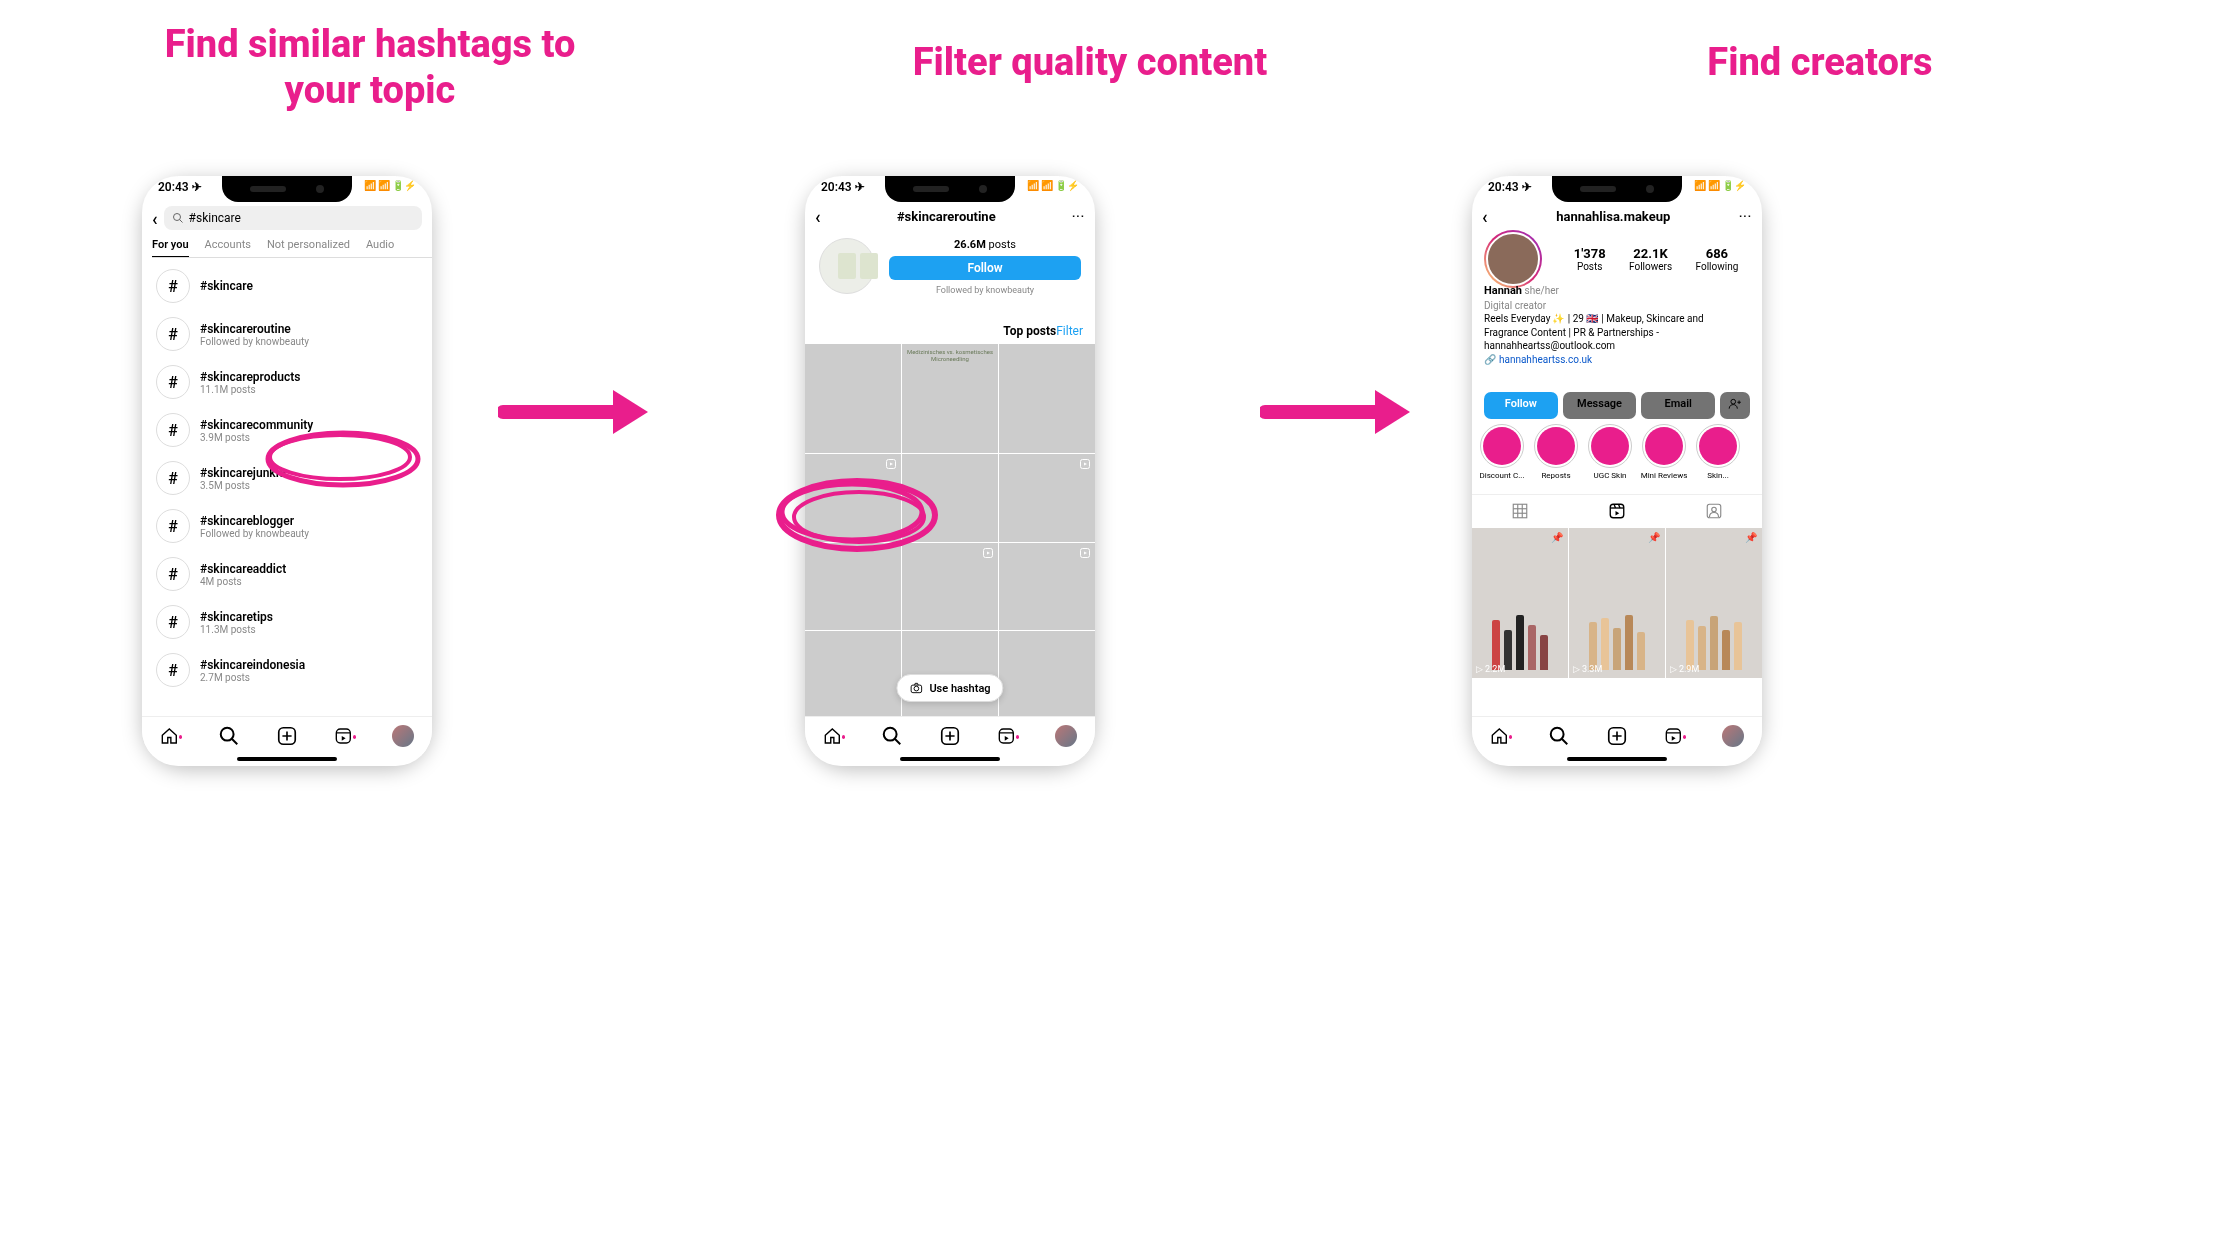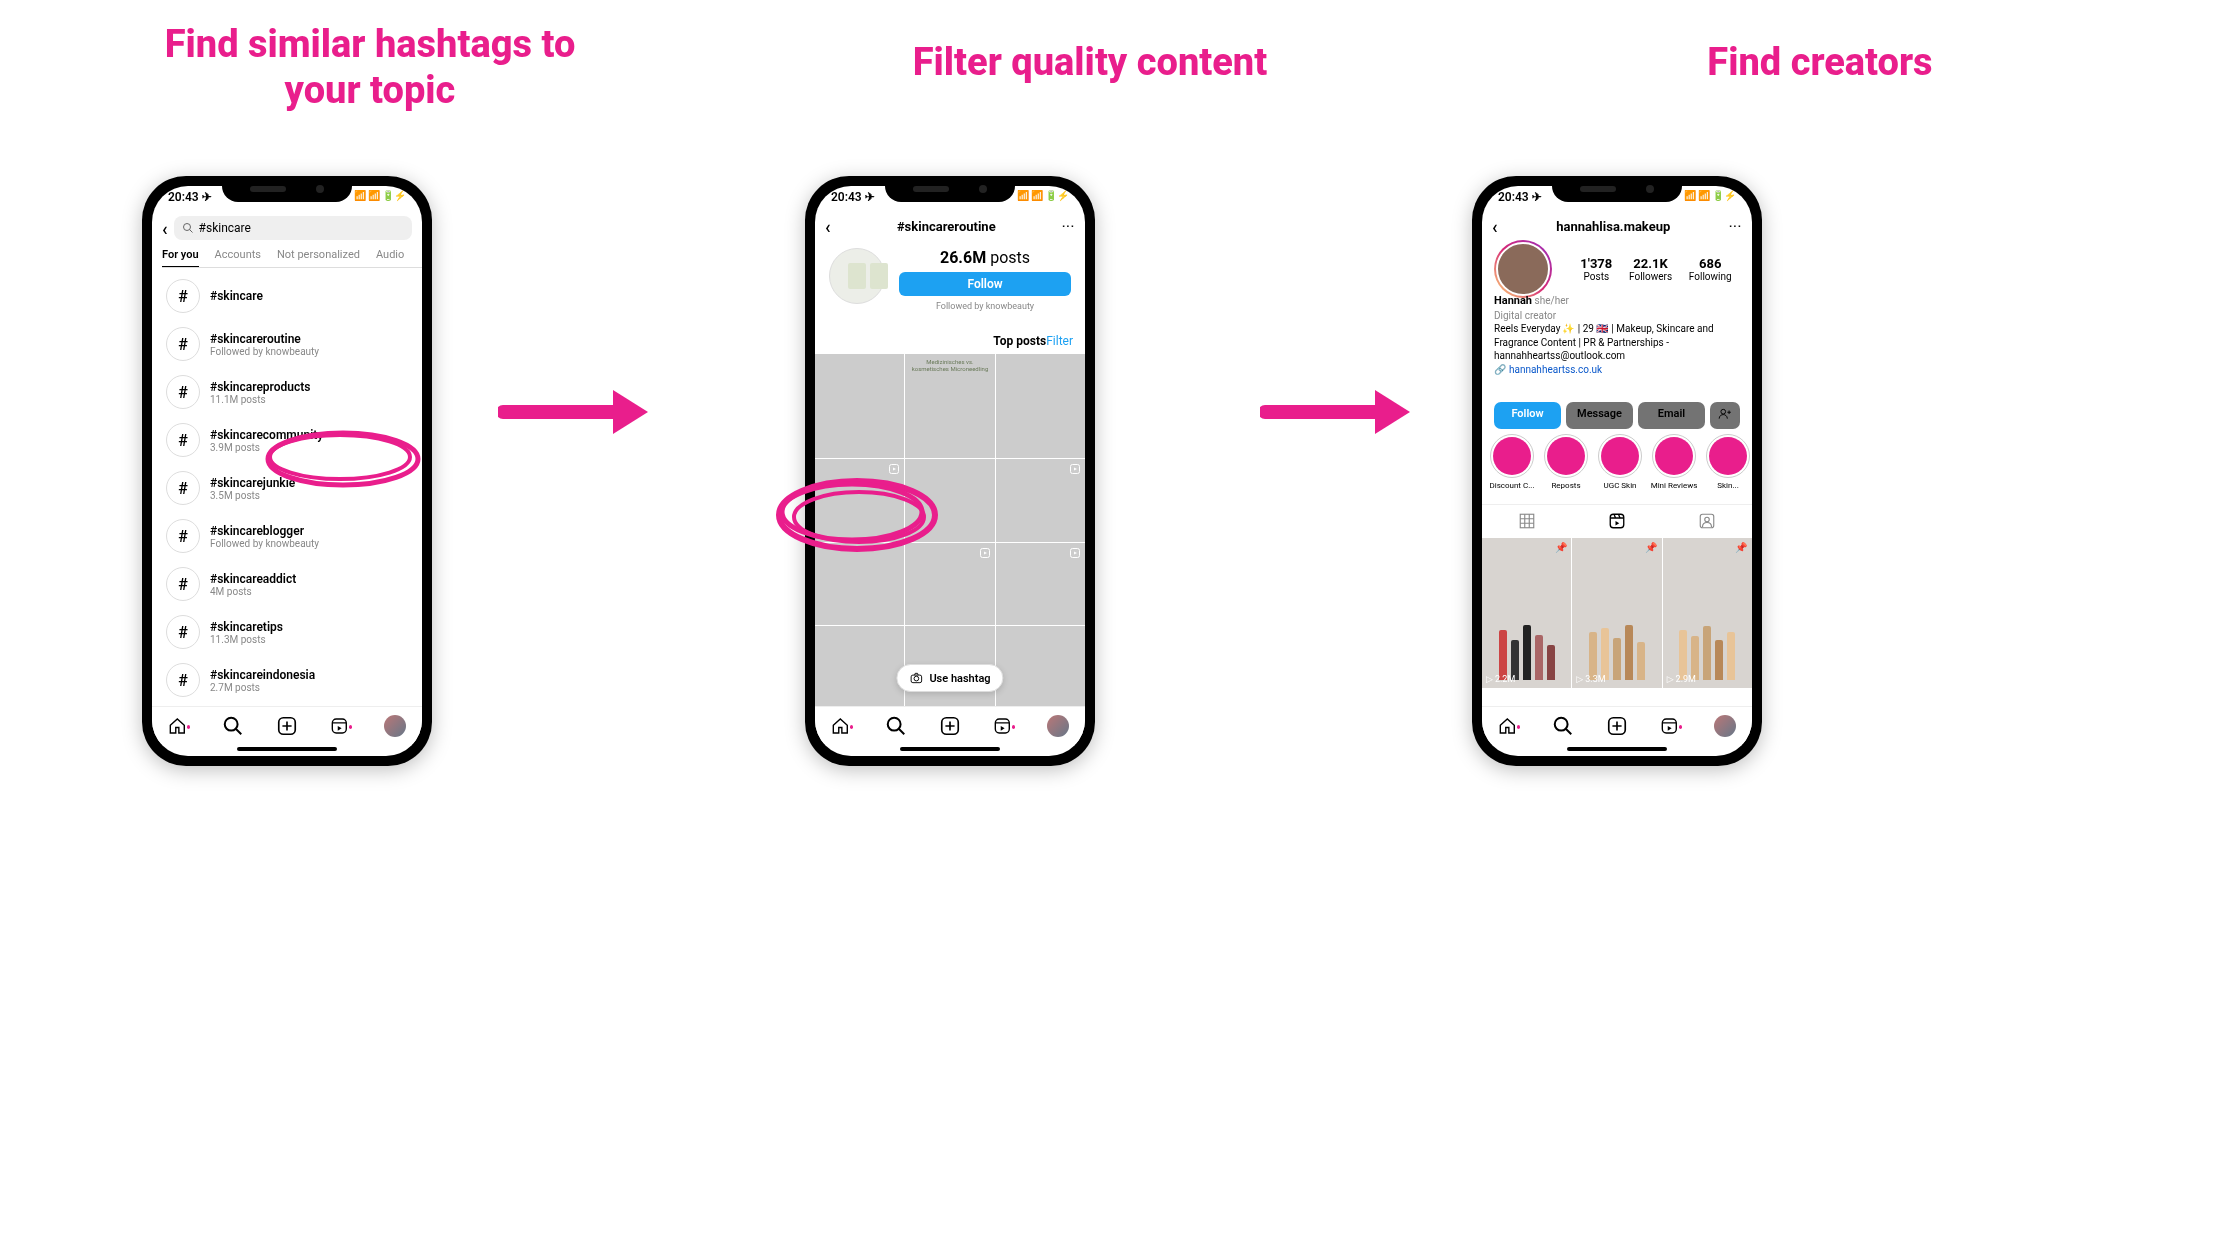--- a/index.html
+++ b/index.html
@@ -6,21 +6,21 @@
   body { font-family: -apple-system, BlinkMacSystemFont, "Segoe UI", Roboto, sans-serif; background: #fff; width: 2240px; height: 1260px; position: relative; }
 
   .heading { position: absolute; font-weight: 800; font-size: 38px; color: #e91e8c; text-align: center; line-height: 1.2; }
   .heading.h1 { left: 130px; top: 22px; width: 480px; }
   .heading.h2 { left: 810px; top: 40px; width: 560px; }
   .heading.h3 { left: 1540px; top: 40px; width: 560px; }
 
   .arrow { position: absolute; top: 382px; }
   .arrow svg { display: block; }
 
-  .phone { position: absolute; width: 290px; height: 590px; background: #000; border-radius: 44px; padding: 10px; box-shadow: 0 4px 20px rgba(0,0,0,0.25); }
+  .phone { position: absolute; width: 290px; height: 590px; background: #000; border-radius: 44px; box-shadow: 0 4px 20px rgba(0,0,0,0.25); }
   .phone .notch { position: absolute; left: 50%; top: 0; transform: translateX(-50%); width: 130px; height: 26px; background:#000; border-radius: 0 0 16px 16px; z-index: 5; display:flex; align-items:center; justify-content:center; gap:30px;}
   .phone .notch::before{content:""; width:36px;height:6px;background:#222;border-radius:3px;}
   .phone .notch::after{content:""; width:8px;height:8px;background:#222;border-radius:50%;}
   .screen { width: 100%; height: 100%; background: #fff; border-radius: 36px; overflow: hidden; position: relative; font-size: 11px; color:#000;}
   .statusbar { position:absolute; top:4px; left:0; right:0; height:20px; display:flex; justify-content:space-between; padding:0 16px; font-size:12px; font-weight:600;}
   .statusbar .right{font-size:10px;letter-spacing:-0.5px;}
   .homebar { position:absolute; bottom:5px; left:50%; transform:translateX(-50%); width:100px; height:4px; background:#000; border-radius:3px;}
 
   
   .p1-search{position:absolute;top:30px;left:10px;right:10px;display:flex;align-items:center;gap:6px;}
@@ -40,21 +40,21 @@
   .bottomnav .dot::after{content:"";display:block;width:4px;height:4px;background:#e91e8c;border-radius:50%;margin:2px auto 0;}
   .bottomnav .avatar{width:22px;height:22px;border-radius:50%;background:linear-gradient(135deg,#b77,#678);}
 
   
   .p2-head{position:absolute;top:30px;left:10px;right:10px;display:flex;align-items:center;justify-content:space-between;}
   .p2-head .title{font-weight:700;font-size:13px;}
   .p2-info{position:absolute;top:56px;left:0;right:0;padding:6px 14px;display:flex;gap:14px;align-items:flex-start;}
   .p2-info .thumb{width:56px;height:56px;border-radius:50%;border:1px solid #ddd;background:#eceee8;flex:none;display:flex;align-items:center;justify-content:center;}
   .p2-info .thumb::before{content:"";width:18px;height:26px;background:#dde4cf;border-radius:2px;box-shadow:22px 0 0 #dde4cf;}
   .p2-info .right{flex:1;text-align:center;}
-  .p2-info .count{font-size:16px;}
+  .p2-info .count{font-size:11px;}
   .p2-info .count b{font-weight:700;}
   .p2-info .follow{margin-top:5px;background:#1da1f2;color:#fff;border-radius:6px;padding:5px 0;font-size:12px;font-weight:600;}
   .p2-info .by{margin-top:5px;font-size:9px;color:#888;}
   .p2-section{position:absolute;top:148px;left:12px;right:12px;display:flex;justify-content:flex-end;font-size:12px;}
   .p2-section .lbl{font-weight:700;}
   .p2-section .filter{color:#1da1f2;}
   .p2-grid{position:absolute;top:168px;left:0;right:0;bottom:48px;display:grid;grid-template-columns:repeat(3,1fr);gap:1px;background:#fff;}
   .p2-grid .cell{background:#ccc;position:relative;overflow:hidden;}
   .reel-badge{position:absolute;top:4px;right:4px;color:#fff;}
   .usebtn{position:absolute;bottom:64px;left:50%;transform:translateX(-50%);background:#fff;border:1px solid #ddd;border-radius:18px;padding:6px 12px;font-size:11px;font-weight:600;display:flex;align-items:center;gap:6px;box-shadow:0 2px 6px rgba(0,0,0,0.15);}

